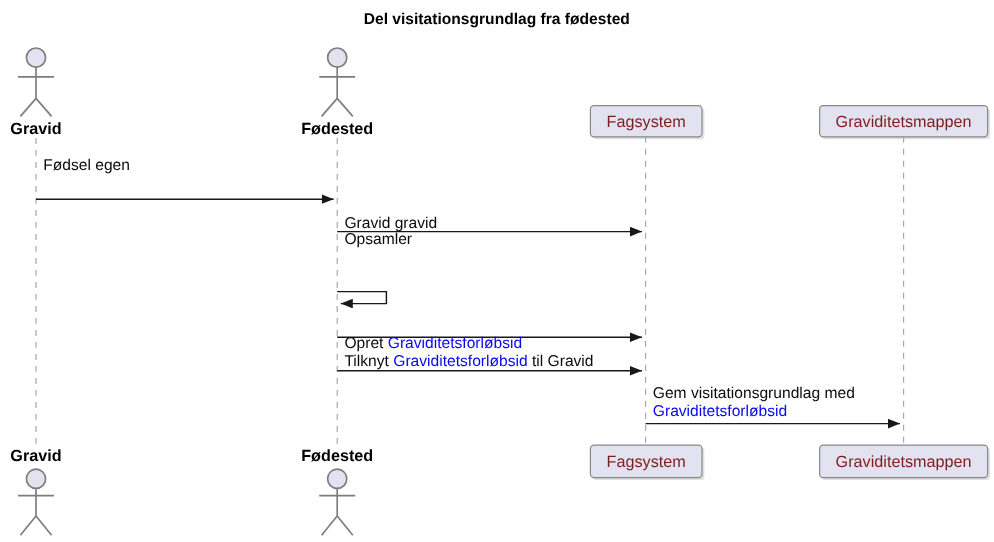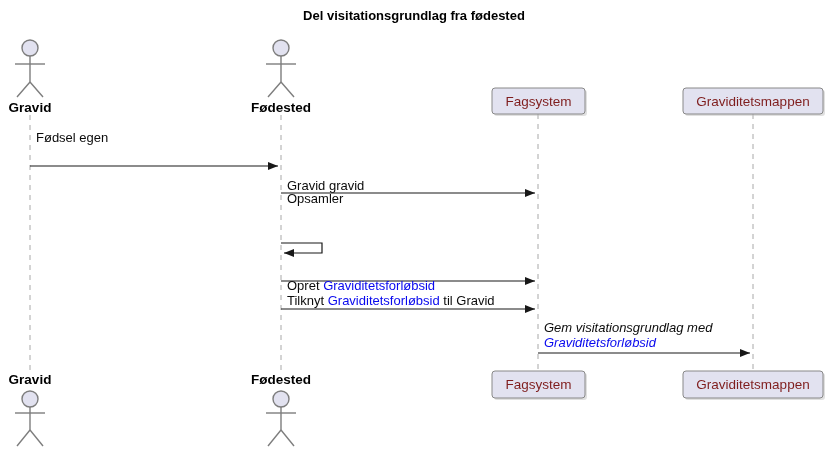--- a/index.html
+++ b/index.html
@@ -149,21 +149,21 @@
   </div>
 
   <div class="msg" style="left:287px; top:266px;margin-top:12px;">
     <span>Opret </span><span class="link">Graviditetsforløbsid</span>
   </div>
 
   <div class="msg" style="left:287px; top:293px;">
     <span>Tilknyt </span><span class="link">Graviditetsforløbsid</span><span> til Gravid</span>
   </div>
 
-  <div class="msg" style="left:544px; top:320px;font-style:italic;">
+  <div class="msg" style="left:544px; top:320px;">
     <span class="line">Gem visitationsgrundlag med</span>
     <span class="line link">Graviditetsforløbsid</span>
   </div>
 
   <div class="actor-label" style="left:30px; top:372px;">Gravid</div>
   <div class="actor-label" style="left:281px; top:372px;">Fødested</div>
   <div class="box-label" style="left:492px; top:371px; width:93px; height:27px;">Fagsystem</div>
   <div class="box-label" style="left:683px; top:371px; width:140px; height:27px;">Graviditetsmappen</div>
 
 </div>

